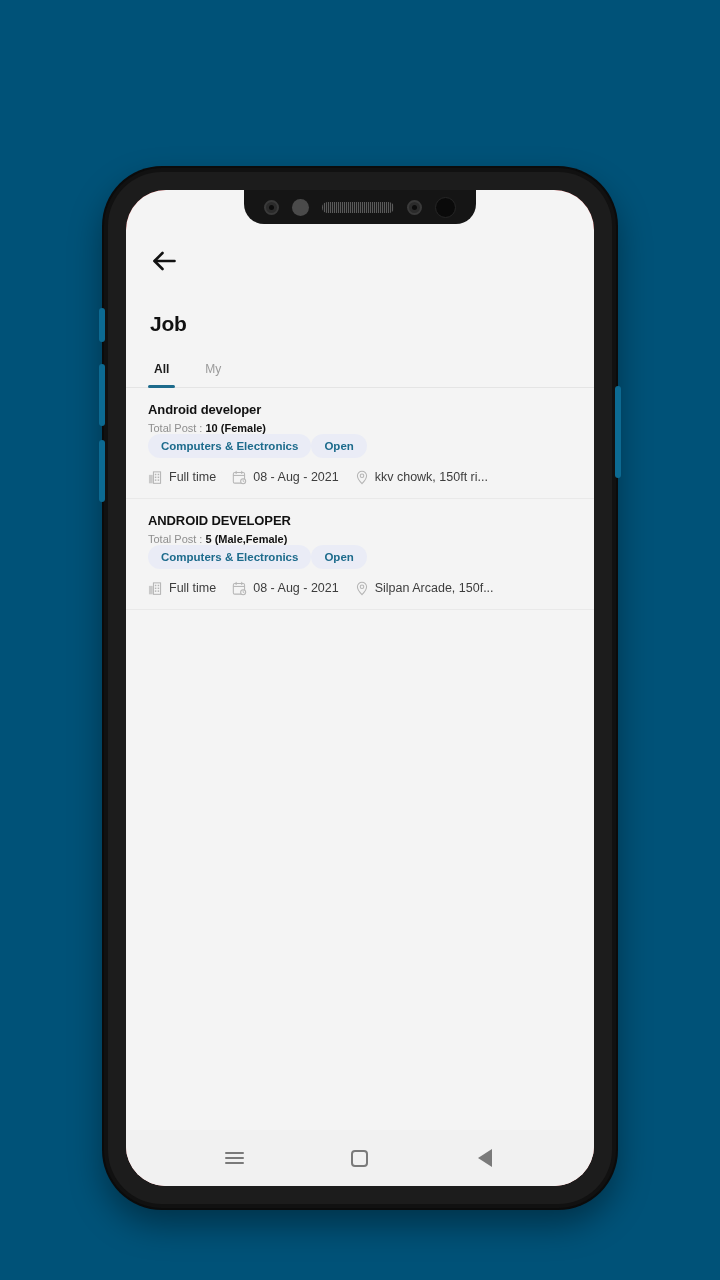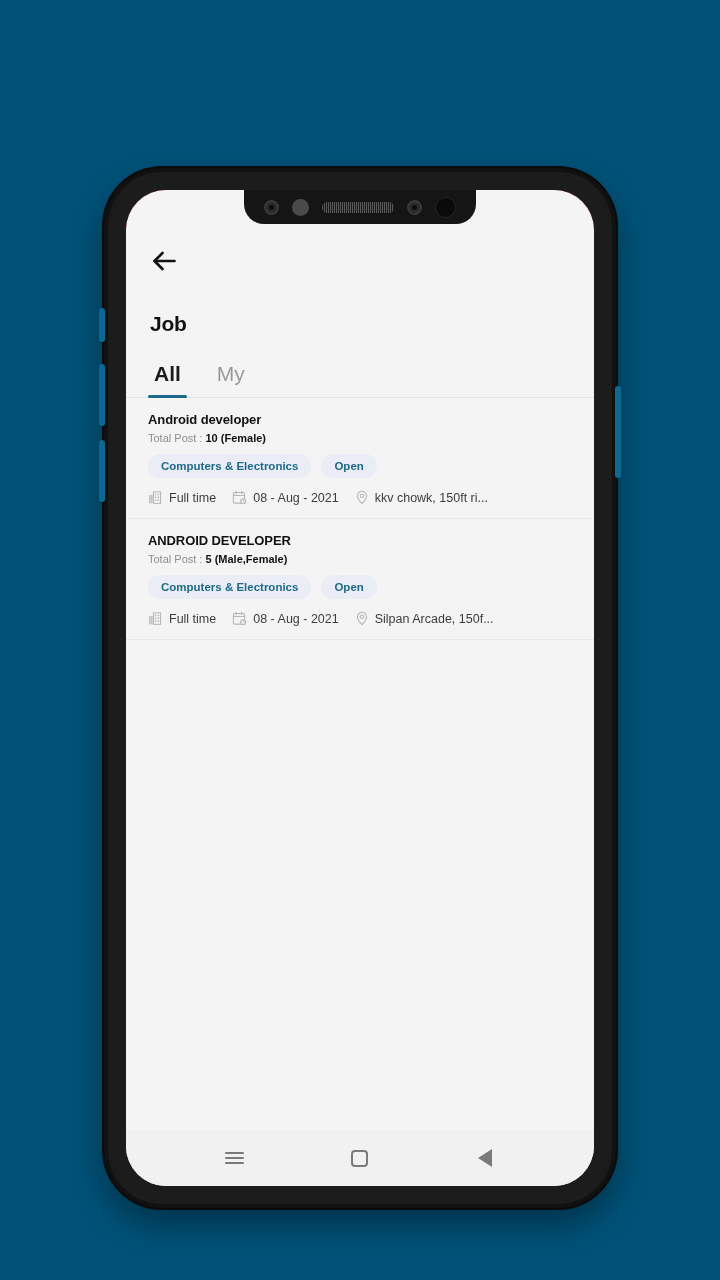--- a/index.html
+++ b/index.html
@@ -143,21 +143,21 @@
   
   .tabs {
     display: flex;
     gap: 28px;
     padding: 0 24px;
     margin-top: 22px;
     border-bottom: 1px solid #e4e4e4;
   }
   .tab {
     position: relative;
-    font-size: 21px;
+    font-size: 12px;
     padding: 4px 4px 11px 4px;
     color: #9a9a9a;
     cursor: pointer;
     text-align: center;
   }
   .tab.active {
     color: #1b1b1b;
     font-weight: 600;
   }
   .tab.active::after {
@@ -195,22 +195,20 @@
     font-size: 11px;
     color: #8e8e8e;
   }
   .job-post .value {
     color: #111111;
     font-weight: bold;
   }
 
   .chips {
     display: flex;
-    gap: 10px;
-    margin-top: 10px;
   }
   .chip {
     background: #eaecf6;
     color: #1d6b8c;
     font-size: 11.5px;
     font-weight: 600;
     padding: 6px 13px;
     border-radius: 12px;
     white-space: nowrap;
     cursor: pointer;
@@ -221,21 +219,21 @@
     align-items: center;
     margin-top: 12px;
     gap: 7px;
     font-size: 12.5px;
     color: #3d3d3d;
     white-space: nowrap;
     overflow: hidden;
   }
   .meta-item {
     display: flex;
-    align-items: center;
+    align-items: flex-start;
     gap: 6px;
     overflow: hidden;
   }
   .meta-item .label {
     overflow: hidden;
     text-overflow: ellipsis;
     white-space: nowrap;
   }
   .meta-item + .meta-item { margin-left: 9px; }
 

